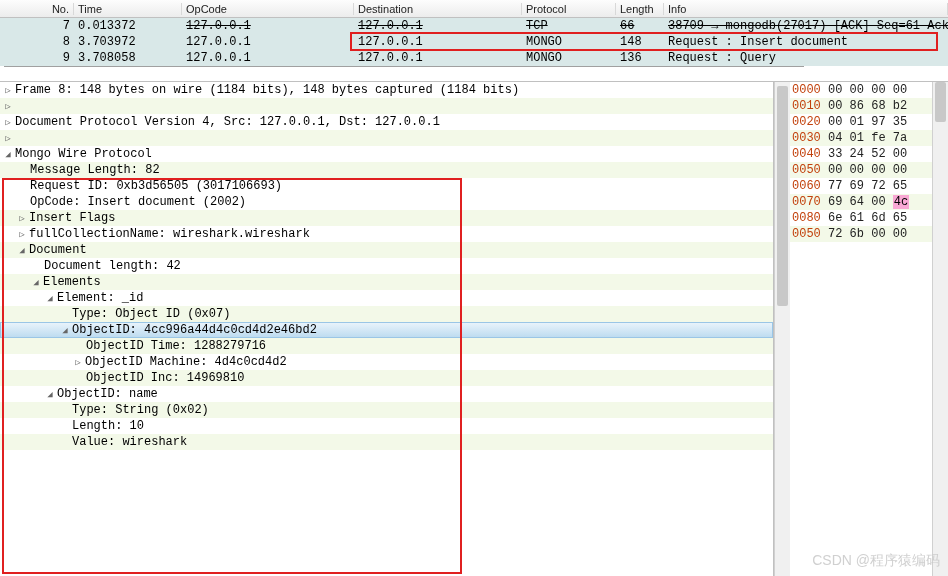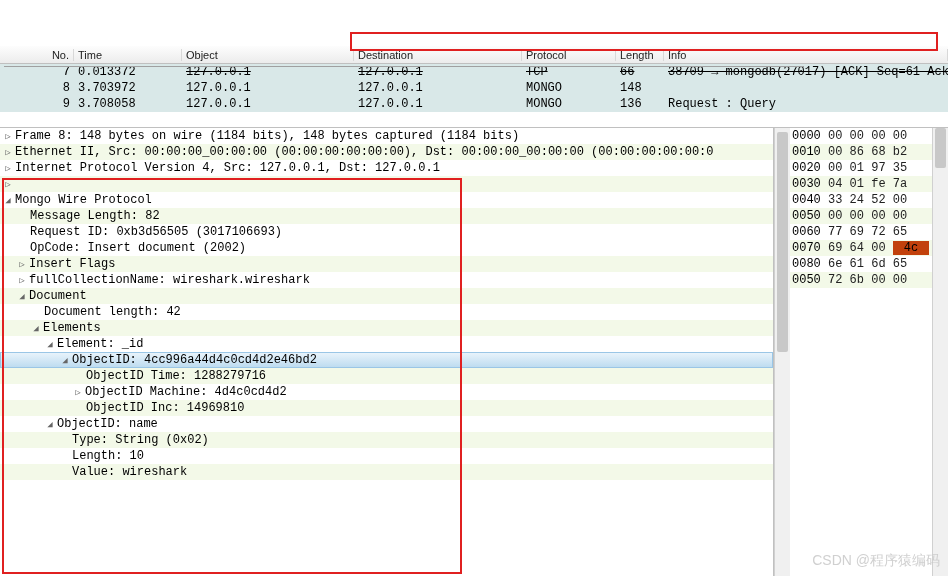--- a/index.html
+++ b/index.html
@@ -1,18 +1,18 @@
 <!DOCTYPE html>
 <html><head>
 <meta charset="utf-8">
 <style>
   * { margin: 0; padding: 0; box-sizing: border-box; }
   body { font-family: "Courier New", Consolas, monospace; font-size: 12px; background: #fff; width: 948px; height: 576px; overflow: hidden; position: relative; }
 
-  .packet-list { height: 82px; overflow: hidden; border-bottom: 1px solid #c0c0c0; margin-top: 46px; }
+  .packet-list { height: 82px; overflow: hidden; border-bottom: 1px solid #c0c0c0; }
   .packet-header { display: flex; background: linear-gradient(#fdfdfd,#ececec); border-bottom: 1px solid #c0c0c0; height: 18px; align-items: center; font-family: Tahoma, sans-serif; font-size: 11px; color: #222; }
   .packet-header .col { padding: 0 4px; border-right: 1px solid #d8d8d8; white-space: nowrap; overflow: hidden; }
   .col-no { width: 74px; text-align: right; padding-right: 6px; }
   .col-time { width: 108px; }
   .col-src { width: 172px; }
   .col-dst { width: 168px; }
   .col-proto { width: 94px; }
   .col-len { width: 48px; }
   .col-info { flex: 1; }
   .packet-rows { background: #d9e8e8; }
@@ -32,35 +32,35 @@
   .bottom-split .scrollbar-stub:nth-of-type(2) .thumb { top: 4px; height: 220px; }
 
   .tree-line { display: flex; height: 16px; align-items: center; padding-left: 2px; background: #fff; white-space: nowrap; }
   .tree-line.alt { background: #f3f9e8; }
   .tree-line.sel { background: linear-gradient(#e8f3fb,#bedcf0); border: 1px solid #9ac6e6; height: 16px; }
   .expander { width: 12px; height: 12px; display: inline-flex; align-items: center; justify-content: center; color: #666; font-size: 9px; margin-right: 1px; }
   .indent { display: inline-block; }
 
   .hex-row { display: flex; height: 16px; align-items: center; padding: 0 2px; font-size: 12px; white-space: nowrap; }
   .hex-row.alt { background: #f3f9e8; }
-  .hex-off { width: 36px; color: #000000; }
+  .hex-off { width: 36px; color: #c2410c; }
   .hex-bytes { flex: 1; color: #222; }
-  .hex-hl { background: #c2410c; color: #000; padding: 0 11px; }
+  .hex-hl { background: #f9a8d4; color: #000; padding: 0 1px; }
 
   .watermark { position: absolute; right: 8px; bottom: 6px; color: rgba(200,200,200,0.85); font-family: Tahoma, sans-serif; font-size: 14px; pointer-events: none; }
   .ruler { position: absolute; left: 4px; top: 66px; width: 800px; height: 1px; background: #a0a0a0; }
 </style>
 </head>
 <body>
 
 <div class="packet-list">
   <div class="packet-header">
     <div class="col col-no">No.</div>
     <div class="col col-time">Time</div>
-    <div class="col col-src">Object</div>
+    <div class="col col-src">OpCode</div>
     <div class="col col-dst">Destination</div>
     <div class="col col-proto">Protocol</div>
     <div class="col col-len">Length</div>
     <div class="col col-info">Info</div>
   </div>
   <div class="packet-rows">
     <div class="packet-row">
       <div class="col col-no">7</div>
       <div class="col col-time">0.013372</div>
       <div class="col col-src"><span class="strike">127.0.0.1</span></div>
@@ -69,20 +69,21 @@
       <div class="col col-len"><span class="strike">66</span></div>
       <div class="col col-info"><span class="strike">38709 → mongodb(27017) [ACK] Seq=61 Ack</span></div>
     </div>
     <div class="packet-row">
       <div class="col col-no">8</div>
       <div class="col col-time">3.703972</div>
       <div class="col col-src">127.0.0.1</div>
       <div class="col col-dst">127.0.0.1</div>
       <div class="col col-proto">MONGO</div>
       <div class="col col-len">148</div>
+      <div class="col col-info">Request : Insert document</div>
     </div>
     <div class="packet-row">
       <div class="col col-no">9</div>
       <div class="col col-time">3.708058</div>
       <div class="col col-src">127.0.0.1</div>
       <div class="col col-dst">127.0.0.1</div>
       <div class="col col-proto">MONGO</div>
       <div class="col col-len">136</div>
       <div class="col col-info">Request : Query</div>
     </div>
@@ -92,25 +93,24 @@
 
 <div class="bottom-split">
 
   <div class="details-pane">
     <div class="tree-line">
         <span class="expander">▷</span>
         <span>Frame 8: 148 bytes on wire (1184 bits), 148 bytes captured (1184 bits)</span>
       </div>
     <div class="tree-line alt">
         <span class="expander">▷</span>
-        <span>Ethernet II, Src: 00:00:00_00:00:00 (00:00:00:00:00:00), Dst: 00:00:00_00:00:00 (00:00:00:00:00:0</span>
-      </div>
-    <div class="tree-line">
-        <span class="expander">▷</span>
-        <span>Internet Protocol Version 4, Src: 127.0.0.1, Dst: 127.0.0.1</span>
+      </div>
+    <div class="tree-line">
+        <span class="expander">▷</span>
+        <span>Document Protocol Version 4, Src: 127.0.0.1, Dst: 127.0.0.1</span>
       </div>
     <div class="tree-line alt">
         <span class="expander">▷</span>
       </div>
     <div class="tree-line">
         <span class="expander">◢</span>
         <span>Mongo Wire Protocol</span>
       </div>
     <div class="tree-line alt">
         <span class="indent" style="width:28px"></span>
@@ -145,20 +145,24 @@
       </div>
     <div class="tree-line alt">
         <span class="indent" style="width:28px"></span>
         <span class="expander">◢</span>
         <span>Elements</span>
       </div>
     <div class="tree-line">
         <span class="indent" style="width:42px"></span>
         <span class="expander">◢</span>
         <span>Element: _id</span>
+      </div>
+    <div class="tree-line alt">
+        <span class="indent" style="width:70px"></span>
+        <span>Type: Object ID (0x07)</span>
       </div>
     <div class="tree-line sel">
         <span class="indent" style="width:56px"></span>
         <span class="expander">◢</span>
         <span>ObjectID: 4cc996a44d4c0cd4d2e46bd2</span>
       </div>
     <div class="tree-line alt">
         <span class="indent" style="width:84px"></span>
         <span>ObjectID Time: 1288279716</span>
       </div>

